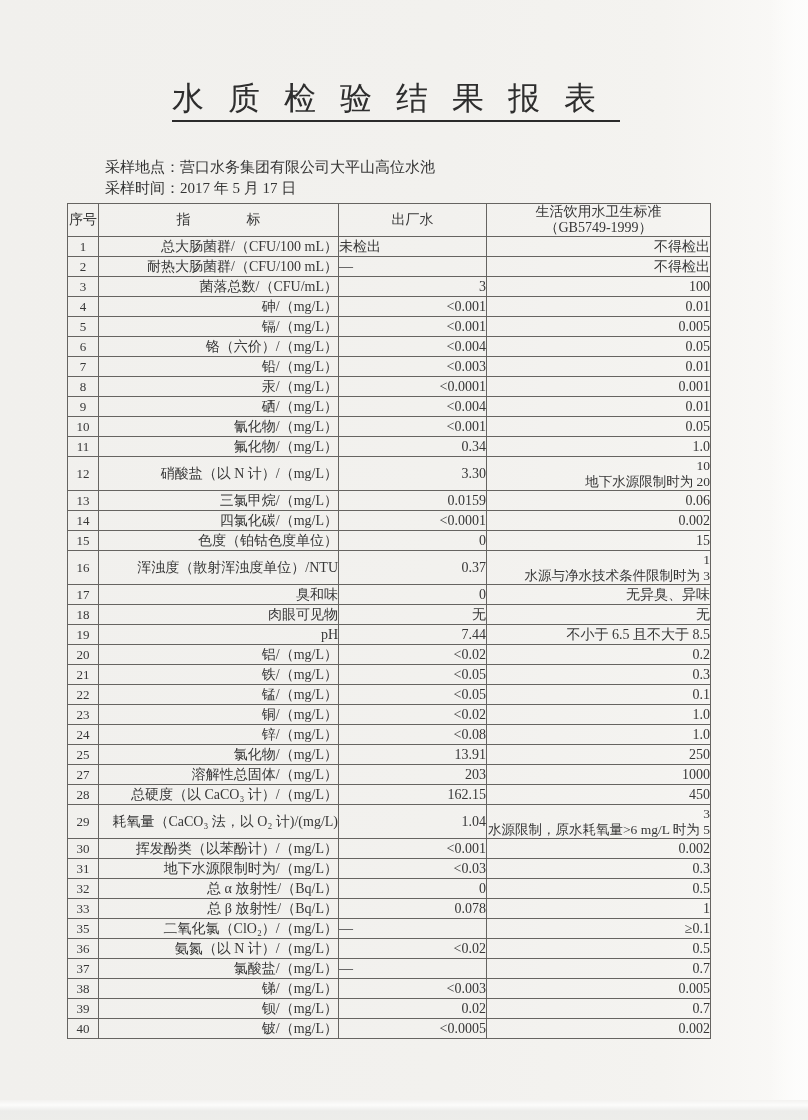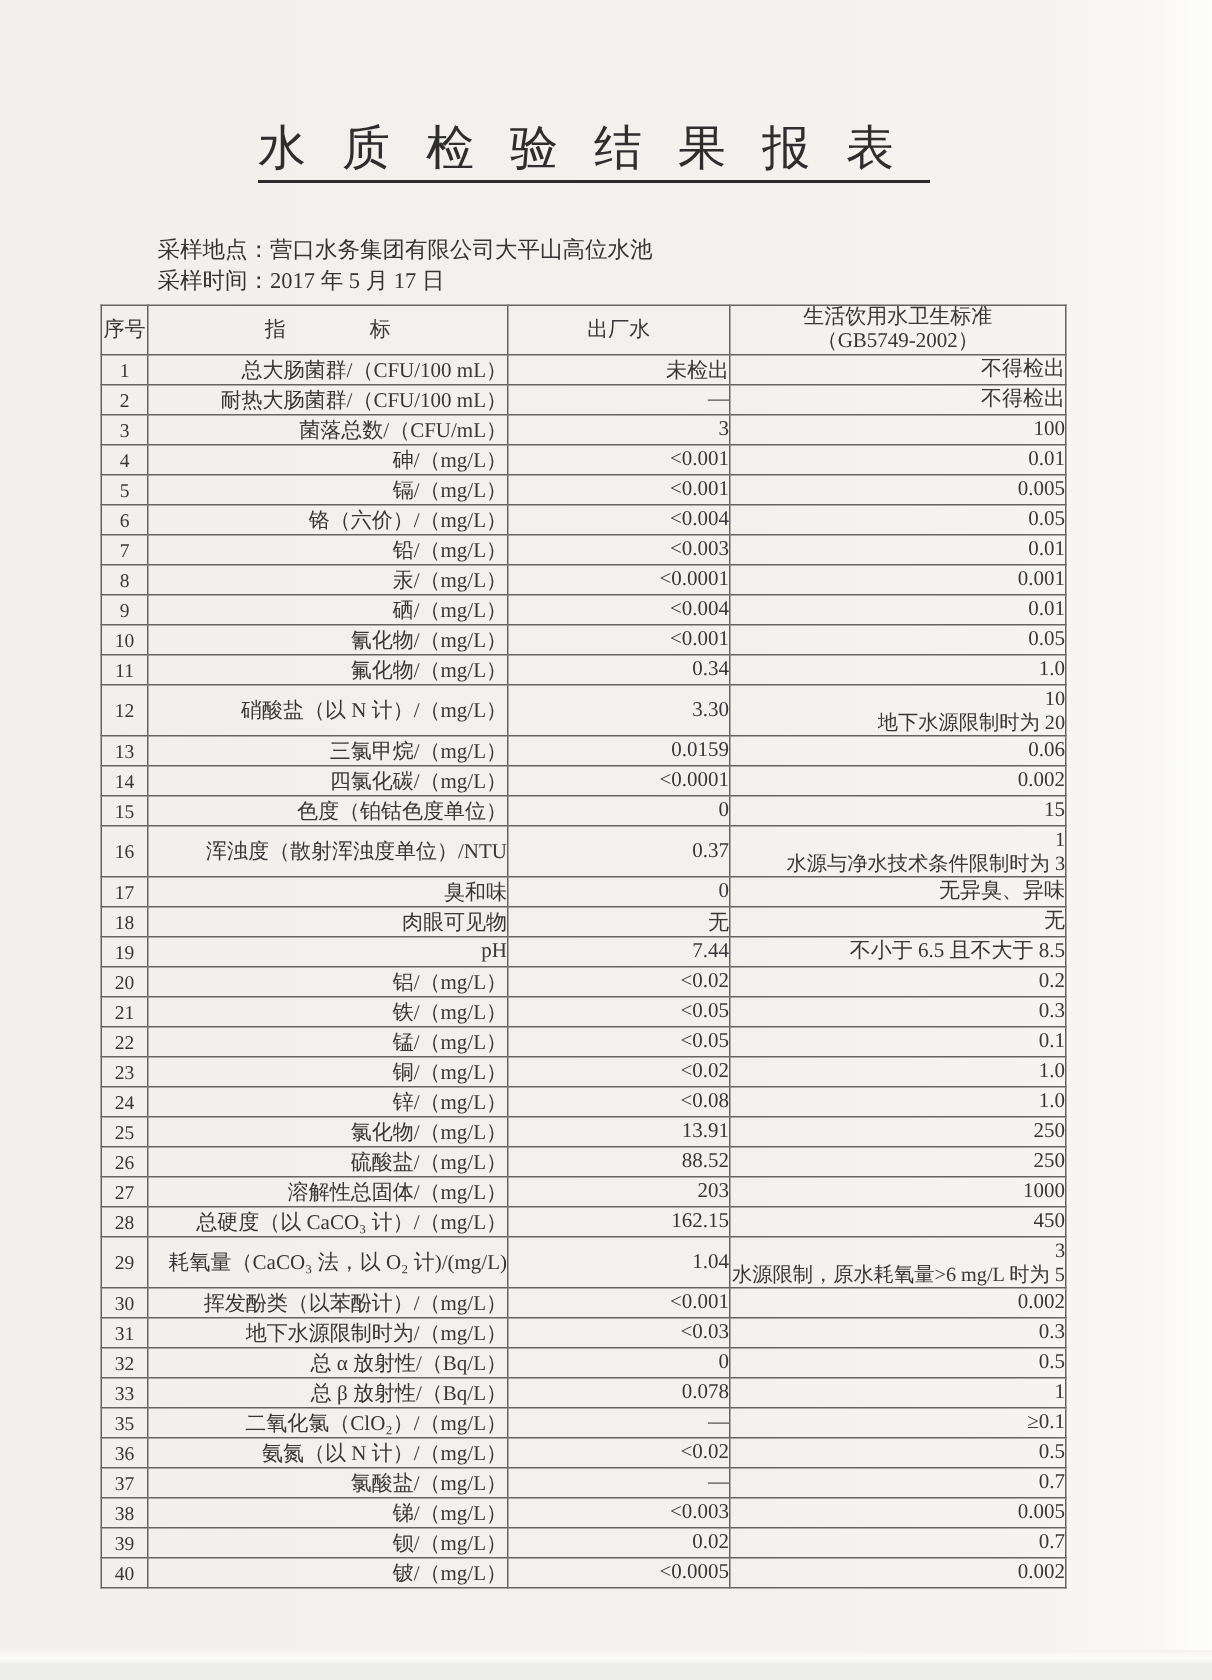--- a/index.html
+++ b/index.html
@@ -59,21 +59,21 @@
     overflow:hidden;
   }
   thead tr { height:33px; }
   tbody tr { height:20px; }
   tbody tr.tall { height:34px; }
   .h-cell { font-size:14px; text-align:center; }
   .h-std  { font-size:14px; text-align:center; line-height:16px; white-space:pre-line; }
   .c-no   { text-align:center; font-size:13px; }
   .c-ind  { text-align:right; padding-left:4px; font-size:14px; white-space:nowrap; }
   .c-val  { text-align:right; padding-right:3px; font-size:14px; }
-  .c-val.center { text-align:right; padding-right:0; }
+  .c-val.center { text-align:left; padding-right:0; }
   .c-std  { text-align:right; padding-right:3px; font-size:14px; line-height:16px; white-space:pre-line; }
   tr.tall .c-std { font-size:13.5px; }
 </style>
 </head>
 <body>
 
 <div class="page">
 
   <div class="title-wrap">
     <span class="title">水质检验结果报表</span>
@@ -90,21 +90,21 @@
       <col style="width:240px">
       <col style="width:148px">
       <col style="width:224px">
     </colgroup>
     <thead>
       <tr>
         <th class="h-cell">序号</th>
         <th class="h-cell">指　　　　标</th>
         <th class="h-cell">出厂水</th>
         <th class="h-std">生活饮用水卫生标准
-（GB5749-2002）</th>
+（GB5749-1999）</th>
       </tr>
     </thead>
     <tbody>
         <tr>
     <td class="c-no">1</td>
     <td class="c-ind">总大肠菌群/（CFU/100 mL）</td>
     <td class="c-val center">未检出</td>
     <td class="c-std">不得检出</td>
   </tr>
         <tr>
@@ -247,26 +247,20 @@
     <td class="c-val">&lt;0.08</td>
     <td class="c-std">1.0</td>
   </tr>
         <tr>
     <td class="c-no">25</td>
     <td class="c-ind">氯化物/（mg/L）</td>
     <td class="c-val">13.91</td>
     <td class="c-std">250</td>
   </tr>
         <tr>
-    <td class="c-no">26</td>
-    <td class="c-ind">硫酸盐/（mg/L）</td>
-    <td class="c-val">88.52</td>
-    <td class="c-std">250</td>
-  </tr>
-        <tr>
     <td class="c-no">27</td>
     <td class="c-ind">溶解性总固体/（mg/L）</td>
     <td class="c-val">203</td>
     <td class="c-std">1000</td>
   </tr>
         <tr>
     <td class="c-no">28</td>
     <td class="c-ind">总硬度（以 CaCO₃ 计）/（mg/L）</td>
     <td class="c-val">162.15</td>
     <td class="c-std">450</td>

